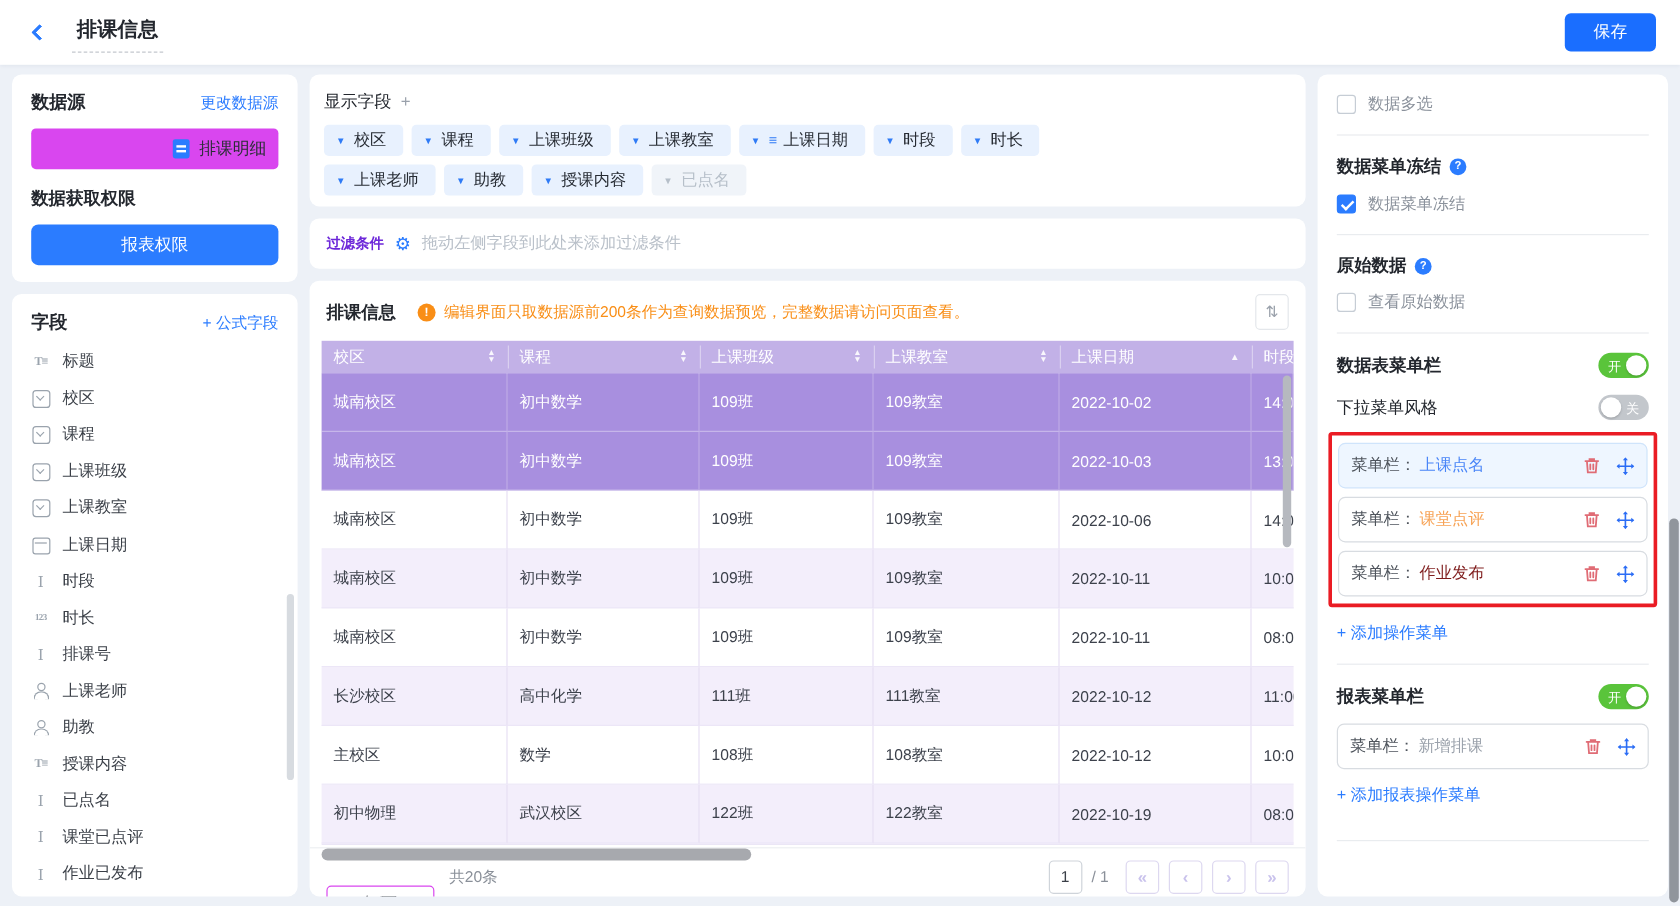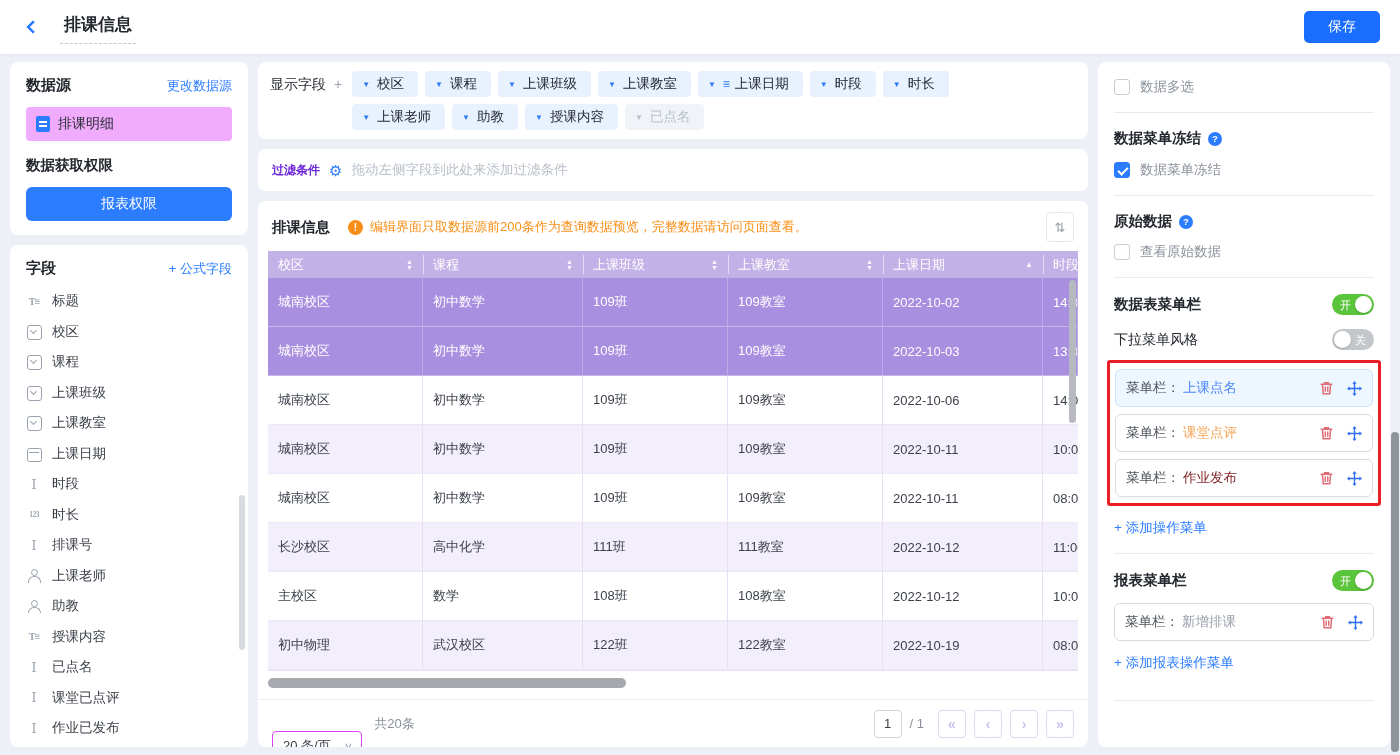--- a/index.html
+++ b/index.html
@@ -18,42 +18,42 @@
   .col-left { width:238px; display:flex; flex-direction:column; gap:10px; flex:none; }
   .col-mid { flex:1; display:flex; flex-direction:column; gap:10px; min-width:0; }
   .col-right { width:292px; flex:none; }
   .card { background:#fff; border-radius:8px; }
 
   
   .panel-pad { padding:14px 16px; }
   .row-between { display:flex; align-items:center; justify-content:space-between; }
   .sec-title { font-size:15px; font-weight:bold; color:#23272e; }
   .blue-link { color:#2b7cff; font-size:13px; cursor:pointer; text-decoration:none; }
-  .source-box { margin-top:12px; height:34px; background:#f0abfc; border-radius:4px; display:flex; align-items:center; gap:8px; padding:0 10px; font-size:14px; color:#2a2e36; cursor:pointer; }
+  .source-box { margin-top:12px; height:34px; background:#d946ef; border-radius:4px; display:flex; align-items:center; gap:8px; padding:0 10px; font-size:14px; color:#2a2e36; cursor:pointer;justify-content:flex-end; }
   .doc-icon { width:14px; height:16px; background:#2b7cff; border-radius:2px; position:relative; flex:none; }
   .doc-icon::after { content:""; position:absolute; left:3px; top:5px; width:8px; height:2px; background:#fff; box-shadow:0 4px 0 #fff; }
   .perm-btn { margin-top:12px; width:100%; height:34px; background:#2b7cff; color:#fff; font-size:14px; border:none; border-radius:6px; cursor:pointer; }
   .fields-card { flex:1; position:relative; overflow:hidden; padding:14px 16px 6px 16px; }
   .field-list { margin-top:8px; }
   .field-item { display:flex; align-items:center; gap:10px; height:30.5px; font-size:13.5px; color:#3a3f47; cursor:grab;font-family:Liberation Serif, serif; }
   .fi { width:16px; height:16px; flex:none; display:flex; align-items:center; justify-content:center; color:#9aa3ad; position:relative; }
   .i-title::before { content:"T≡"; font-size:10px; font-weight:bold; letter-spacing:-1px; }
   .i-select { }
   .i-select::before { content:""; width:13px; height:13px; border:1.4px solid #9aa3ad; border-radius:3px; position:absolute; top:1px; left:1px; }
   .i-select::after { content:""; width:4px; height:4px; border-right:1.4px solid #9aa3ad; border-bottom:1.4px solid #9aa3ad; transform:rotate(45deg); position:absolute; top:4px; left:5px; }
   .i-cal::before { content:""; width:13px; height:12px; border:1.4px solid #9aa3ad; border-radius:2.5px; position:absolute; top:2px; left:1px; }
   .i-cal::after { content:""; position:absolute; top:6px; left:3px; width:10px; border-top:1.4px solid #9aa3ad; }
   .i-text::before { content:"I"; font-family:"DejaVu Serif","Liberation Serif",serif; font-size:12.5px; }
   .i-num::before { content:"123"; font-size:7.5px; font-weight:bold; letter-spacing:-0.5px; }
   .i-person::before { content:""; width:5px; height:5px; border:1.4px solid #9aa3ad; border-radius:50%; position:absolute; top:1.5px; left:4.5px; }
   .i-person::after { content:""; width:11px; height:5.5px; border:1.4px solid #9aa3ad; border-bottom:none; border-radius:6px 6px 0 0; position:absolute; bottom:1px; left:1.5px; }
   .fields-scroll { position:absolute; right:3px; top:250px; width:6px; height:155px; background:#d7dbe0; border-radius:3px; }
 
   
-  .chips-card { padding:9px 12px; display:flex; gap:10px; }
+  .chips-card { padding:9px 12px; display:flex; gap:10px;flex-direction:column; }
   .chips-label { display:flex; gap:8px; font-size:14px; color:#23272e; padding-top:5px; flex:none; }
   .chips-plus { color:#9aa1ab; cursor:pointer; }
   .chip-rows { display:flex; flex-direction:column; gap:7px; }
   .chip-row { display:flex; gap:7px; }
   .chip { height:26px; background:#e8f1fe; border-radius:4px; display:flex; align-items:center; gap:7px; padding:0 14px 0 10px; font-size:13.5px; color:#262b33; cursor:pointer; white-space:nowrap; }
   .chip .caret { font-size:8px; color:#2f7bf6; }
   .chip .sort-lines { display:none; color:#2f7bf6; font-size:12px; font-weight:bold; margin-right:-2px; }
   .chip.sorted .sort-lines { display:inline; }
   .chip.disabled { background:#f0f4f9; color:#b6bfc9; }
   .chip.disabled .caret { color:#b6bfc9; }

